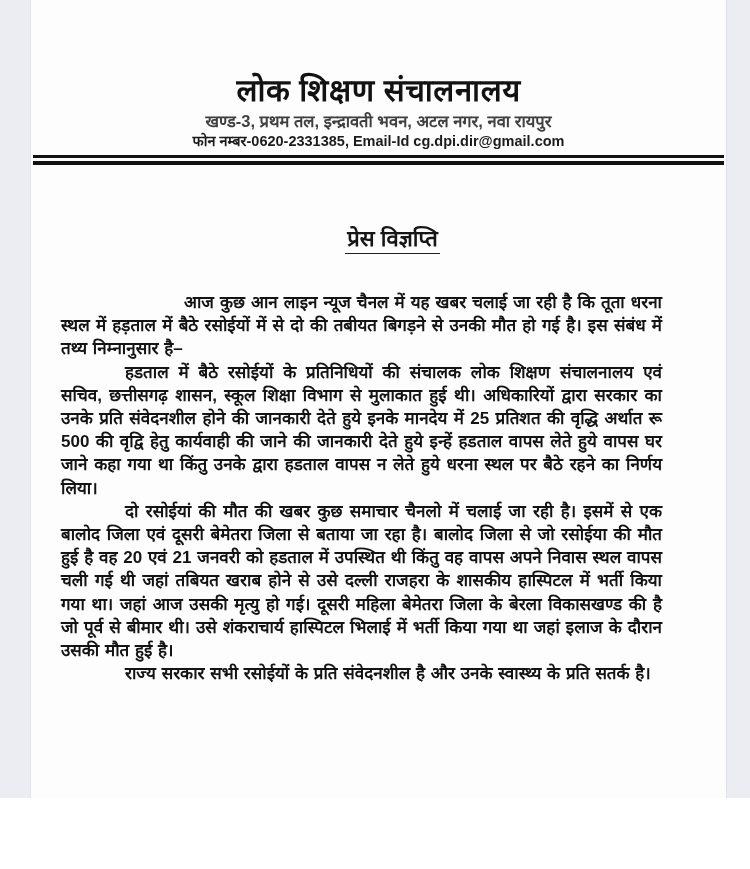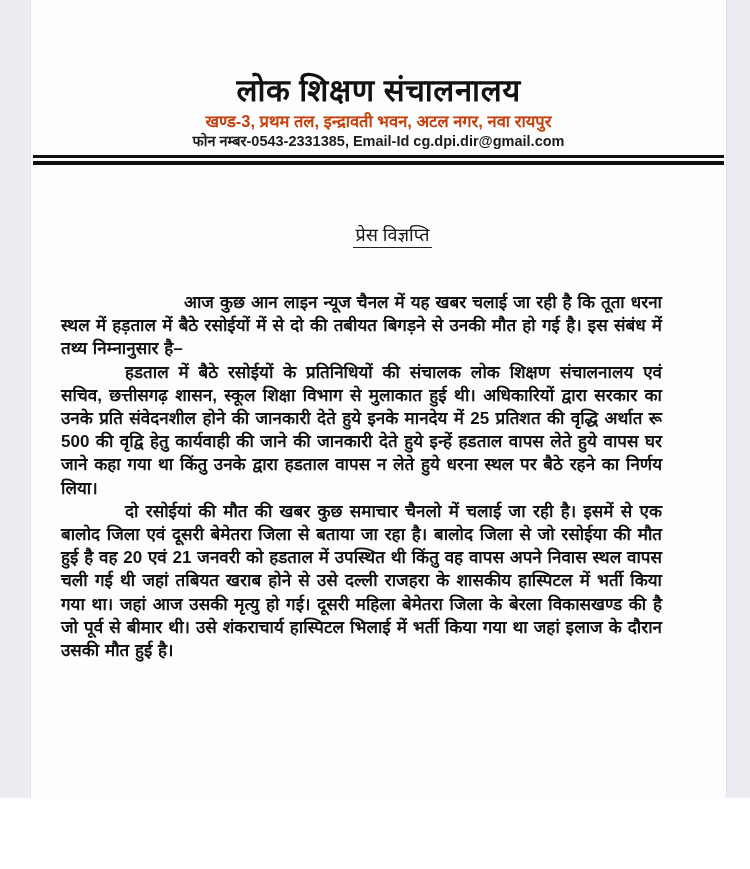--- a/index.html
+++ b/index.html
@@ -42,43 +42,43 @@
     font-size: 31px;
     font-weight: bold;
     line-height: 36px;
     color: #121212;
   }
   .org-address {
     margin-top: 3px;
     font-size: 16.5px;
     font-weight: bold;
     line-height: 20px;
-    color: #c2410c;
+    color: #404040;
   }
   .org-phone {
     margin-top: 1px;
     font-size: 14.5px;
     font-weight: bold;
     line-height: 18px;
     color: #1c1c1c;
   }
   .double-rule {
     margin: 5px 2px 0 2px;
     height: 3px;
     border-top: 3px solid #111;
     border-bottom: 4px solid #111;
   }
   .press-title-row {
     margin-top: 57px;
     text-align: center;
   }
   .press-title {
     display: inline-block;
-    font-size: 18px;
-    font-weight: 400;
+    font-size: 22px;
+    font-weight: 700;
     padding: 0 2px 1px 2px;
     border-bottom: 1.5px solid #222;
     transform: translateX(14px);
   }
   .body-block {
     position: absolute;
     left: 30px;
     top: 291px;
     width: 601px;
   }
@@ -96,28 +96,29 @@
 </style>
 </head>
 <body>
 
 <div class="stage">
   <div class="paper">
 
     <div class="letterhead">
       <div class="org-name">लोक शिक्षण संचालनालय</div>
       <div class="org-address">खण्ड-3, प्रथम तल, इन्द्रावती भवन, अटल नगर, नवा रायपुर</div>
-      <div class="org-phone">फोन नम्बर-0543-2331385, Email-Id  cg.dpi.dir@gmail.com</div>
+      <div class="org-phone">फोन नम्बर-0620-2331385, Email-Id  cg.dpi.dir@gmail.com</div>
       <div class="double-rule"></div>
     </div>
 
     <div class="press-title-row">
       <span class="press-title">प्रेस विज्ञप्ति</span>
     </div>
 
     <div class="body-block">
       <p class="para indent-lg">आज कुछ आन लाइन न्यूज चैनल में यह खबर चलाई जा रही है कि तूता धरना स्थल में हड़ताल में बैठे रसोईयों में से दो की तबीयत बिगड़ने से उनकी मौत हो गई है। इस संबंध में तथ्य निम्नानुसार है–</p>
       <p class="para indent-sm">हडताल में बैठे रसोईयों के प्रतिनिधियों की संचालक लोक शिक्षण संचालनालय एवं सचिव, छत्तीसगढ़ शासन, स्कूल शिक्षा विभाग से मुलाकात हुई थी। अधिकारियों द्वारा सरकार का उनके प्रति संवेदनशील होने की जानकारी देते हुये इनके मानदेय में 25 प्रतिशत की वृद्धि अर्थात रू 500 की वृद्वि हेतु कार्यवाही की जाने की जानकारी देते हुये इन्हें हडताल वापस लेते हुये वापस घर जाने कहा गया था किंतु उनके द्वारा हडताल वापस न लेते हुये धरना स्थल पर बैठे रहने का निर्णय लिया।</p>
       <p class="para indent-sm">दो रसोईयां की मौत की खबर कुछ समाचार चैनलो में चलाई जा रही है। इसमें से एक बालोद जिला एवं दूसरी बेमेतरा जिला से बताया जा रहा है। बालोद जिला से जो रसोईया की मौत हुई है वह 20 एवं 21 जनवरी को हडताल में उपस्थित थी किंतु वह वापस अपने निवास स्थल वापस चली गई थी जहां तबियत खराब होने से उसे दल्ली राजहरा के शासकीय हास्पिटल में भर्ती किया गया था। जहां आज उसकी मृत्यु हो गई। दूसरी महिला बेमेतरा जिला के बेरला विकासखण्ड की है जो पूर्व से बीमार थी। उसे शंकराचार्य हास्पिटल भिलाई में भर्ती किया गया था जहां इलाज के दौरान उसकी मौत हुई है।</p>
+      <p class="para indent-sm">राज्य सरकार सभी रसोईयों के प्रति संवेदनशील है और उनके स्वास्थ्य के प्रति सतर्क है।</p>
     </div>
 
   </div>
 </div>
 
 </body></html>

